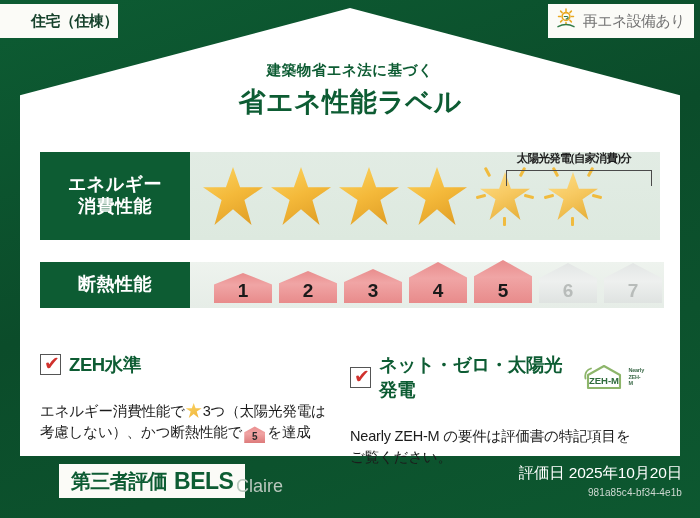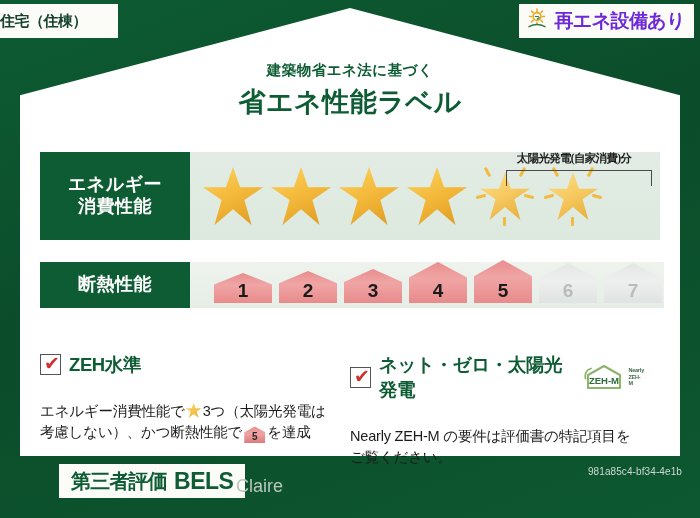--- a/index.html
+++ b/index.html
@@ -35,21 +35,21 @@
   
   #building-type-tag {
     position: absolute;
     left: 0px;
     top: 4px;
     width: 118px;
     height: 34px;
     background: #fbfbf7;
     display: flex;
     align-items: center;
-    justify-content: flex-start;
+    justify-content: flex-end;
     z-index: 6;
   }
   #building-type-tag .txt {
     font-size: 15px;
     font-weight: bold;
     color: #17422c;
     letter-spacing: -0.5px;
   }
 
   
@@ -59,23 +59,23 @@
     top: 4px;
     height: 34px;
     background: #fbfbf7;
     display: flex;
     align-items: center;
     padding: 0 9px 0 6px;
     gap: 5px;
     z-index: 6;
   }
   #renewable-badge .txt {
-    font-size: 19px;
-    font-weight: bold;
-    color: #6d28d9;
+    font-size: 15px;
+    font-weight: normal;
+    color: #737373;
     letter-spacing: -0.6px;
   }
 
   
   #title-block {
     position: absolute;
     left: 0;
     right: 0;
     top: 61px;
     text-align: center;
@@ -525,17 +525,18 @@
 
   </div>
 
   <div id="footer">
     <div id="bels-tag">
       <span class="jp">第三者評価</span>
       <span class="en">BELS</span>
     </div>
     <div id="issuer-name">Claire</div>
     <div id="footer-right">
+      <div id="eval-date">評価日 2025年10月20日</div>
       <div id="cert-id">981a85c4-bf34-4e1b</div>
     </div>
   </div>
 
 </div>
 
 </body></html>

